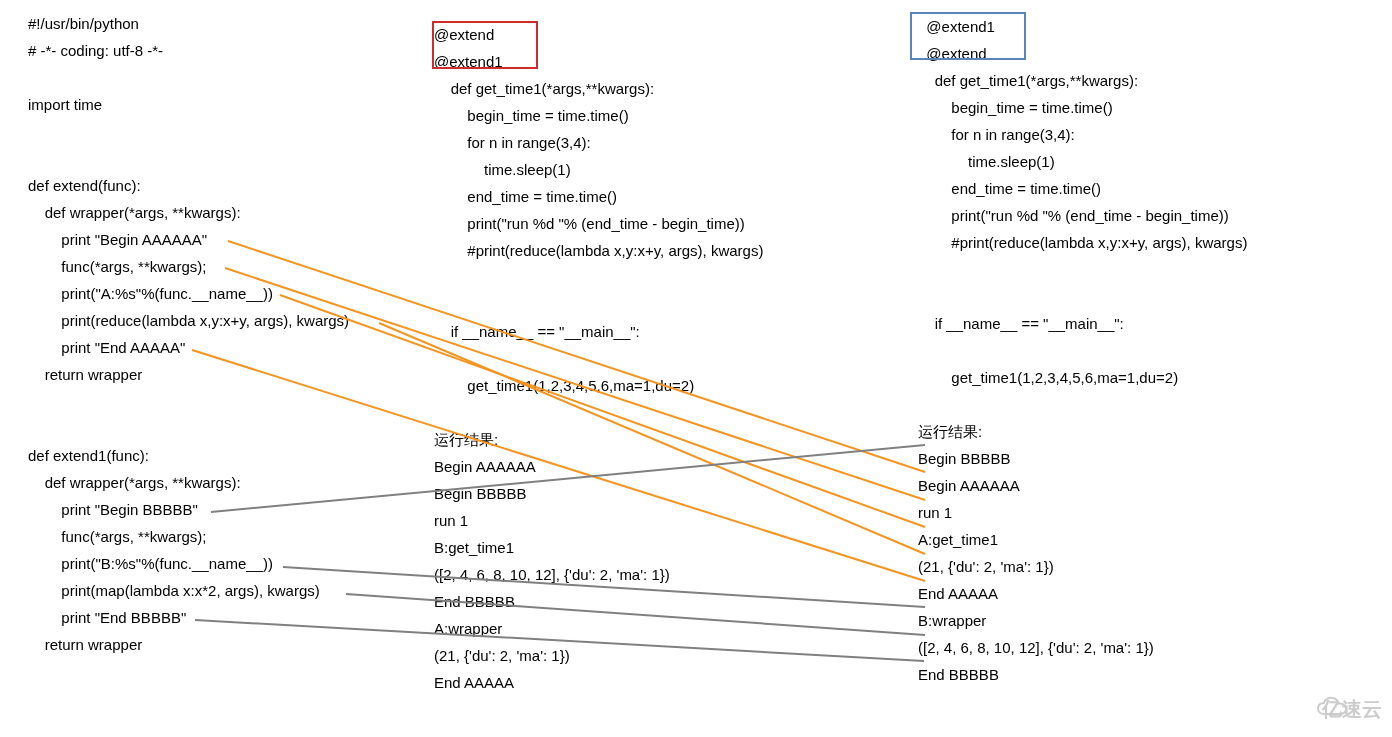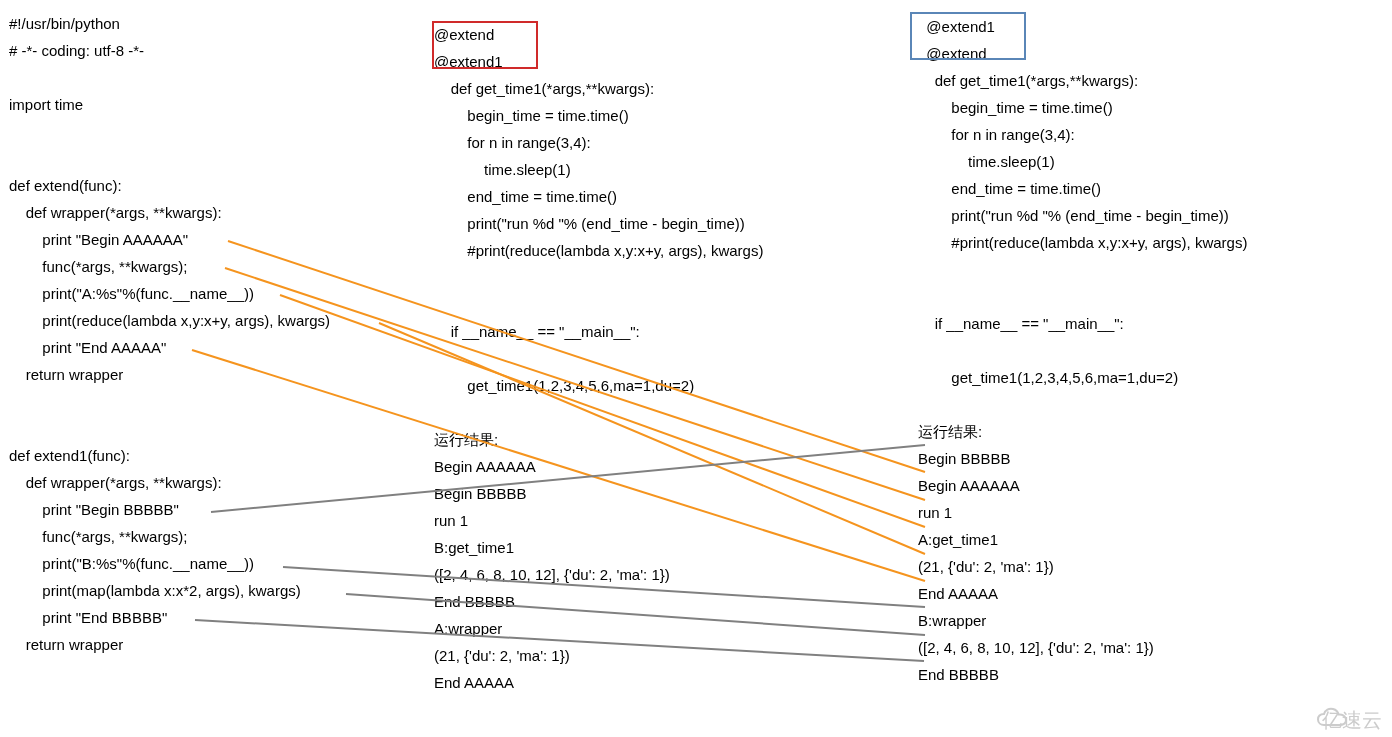--- a/index.html
+++ b/index.html
@@ -1,26 +1,26 @@
 <!DOCTYPE html>
 <html><head>
 <meta charset="utf-8">
 <style>
 body{margin:0;padding:0;background:#fff;font-family:"Segoe UI","Microsoft YaHei",Arial,sans-serif;font-size:15px;color:#000;width:1392px;height:737px;position:relative;overflow:hidden}
 .col{position:absolute;line-height:27px}
 .col pre{margin:0;font-family:inherit;white-space:pre}
-#c1{left:9px;top:10px}
+#c1{left:28px;top:10px}
 #c2{left:434px;top:21px}
 #c3{left:918px;top:13px}
 #boxA{position:absolute;left:432px;top:21px;width:106px;height:48px;border:2px solid #d02a2a;box-sizing:border-box}
 #boxB{position:absolute;left:910px;top:12px;width:116px;height:48px;border:2px solid #5a86b7;box-sizing:border-box}
 svg{position:absolute;left:0;top:0;pointer-events:none}
 .o{stroke:#f5941e;stroke-width:2;fill:none}
 .g{stroke:#808080;stroke-width:2;fill:none}
-#watermark{position:absolute;right:10px;bottom:3px;font-size:20px;color:#ccc;font-weight:400;display:flex;align-items:center;gap:6px}
+#watermark{position:absolute;right:10px;bottom:14px;font-size:20px;color:#ccc;font-weight:700;display:flex;align-items:center;gap:6px}
 #watermark .cloud{font-size:22px}
 </style>
 </head>
 <body>
 
 <div id="c1" class="col">
     <pre id="pre1">#!/usr/bin/python
 # -*- coding: utf-8 -*-
 
 import time

